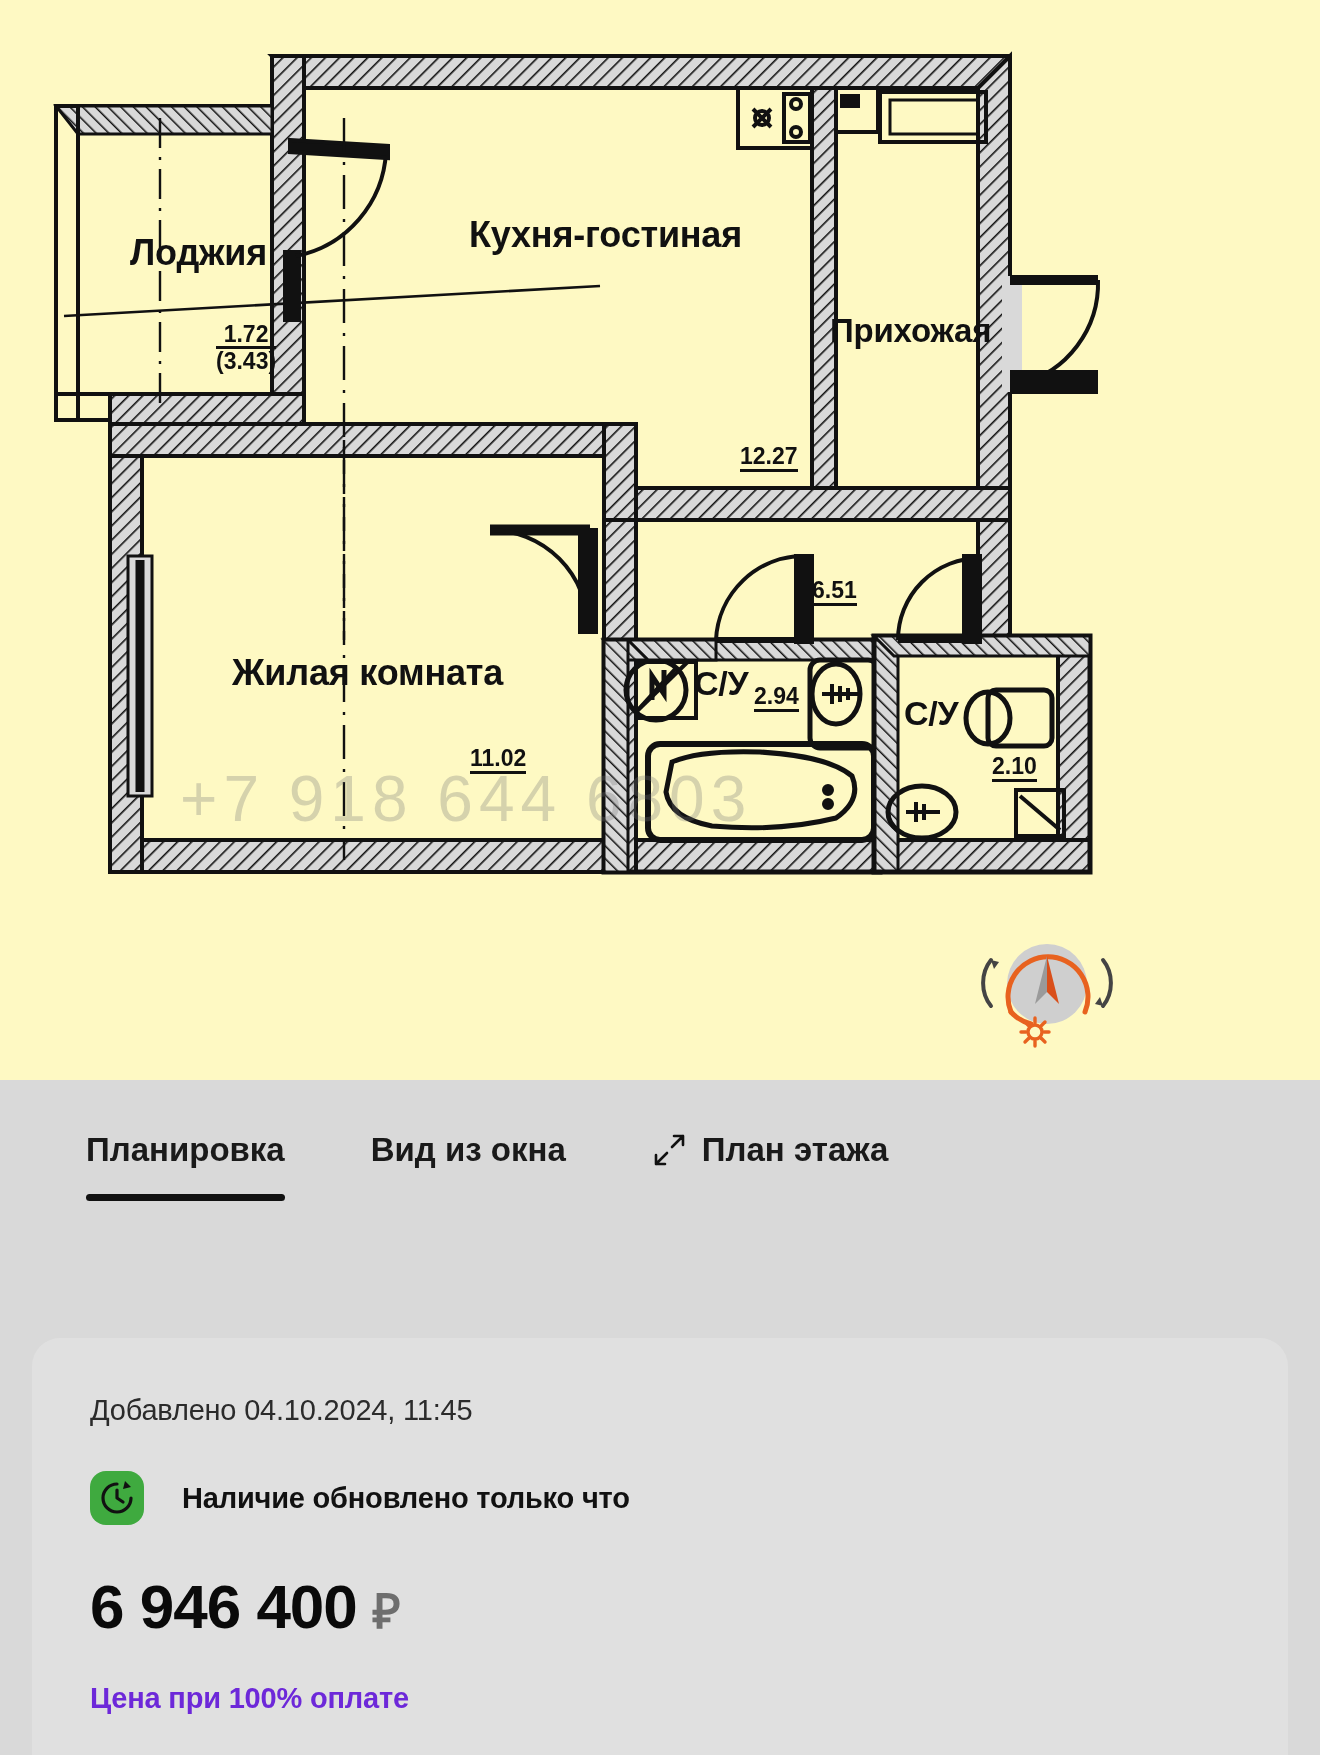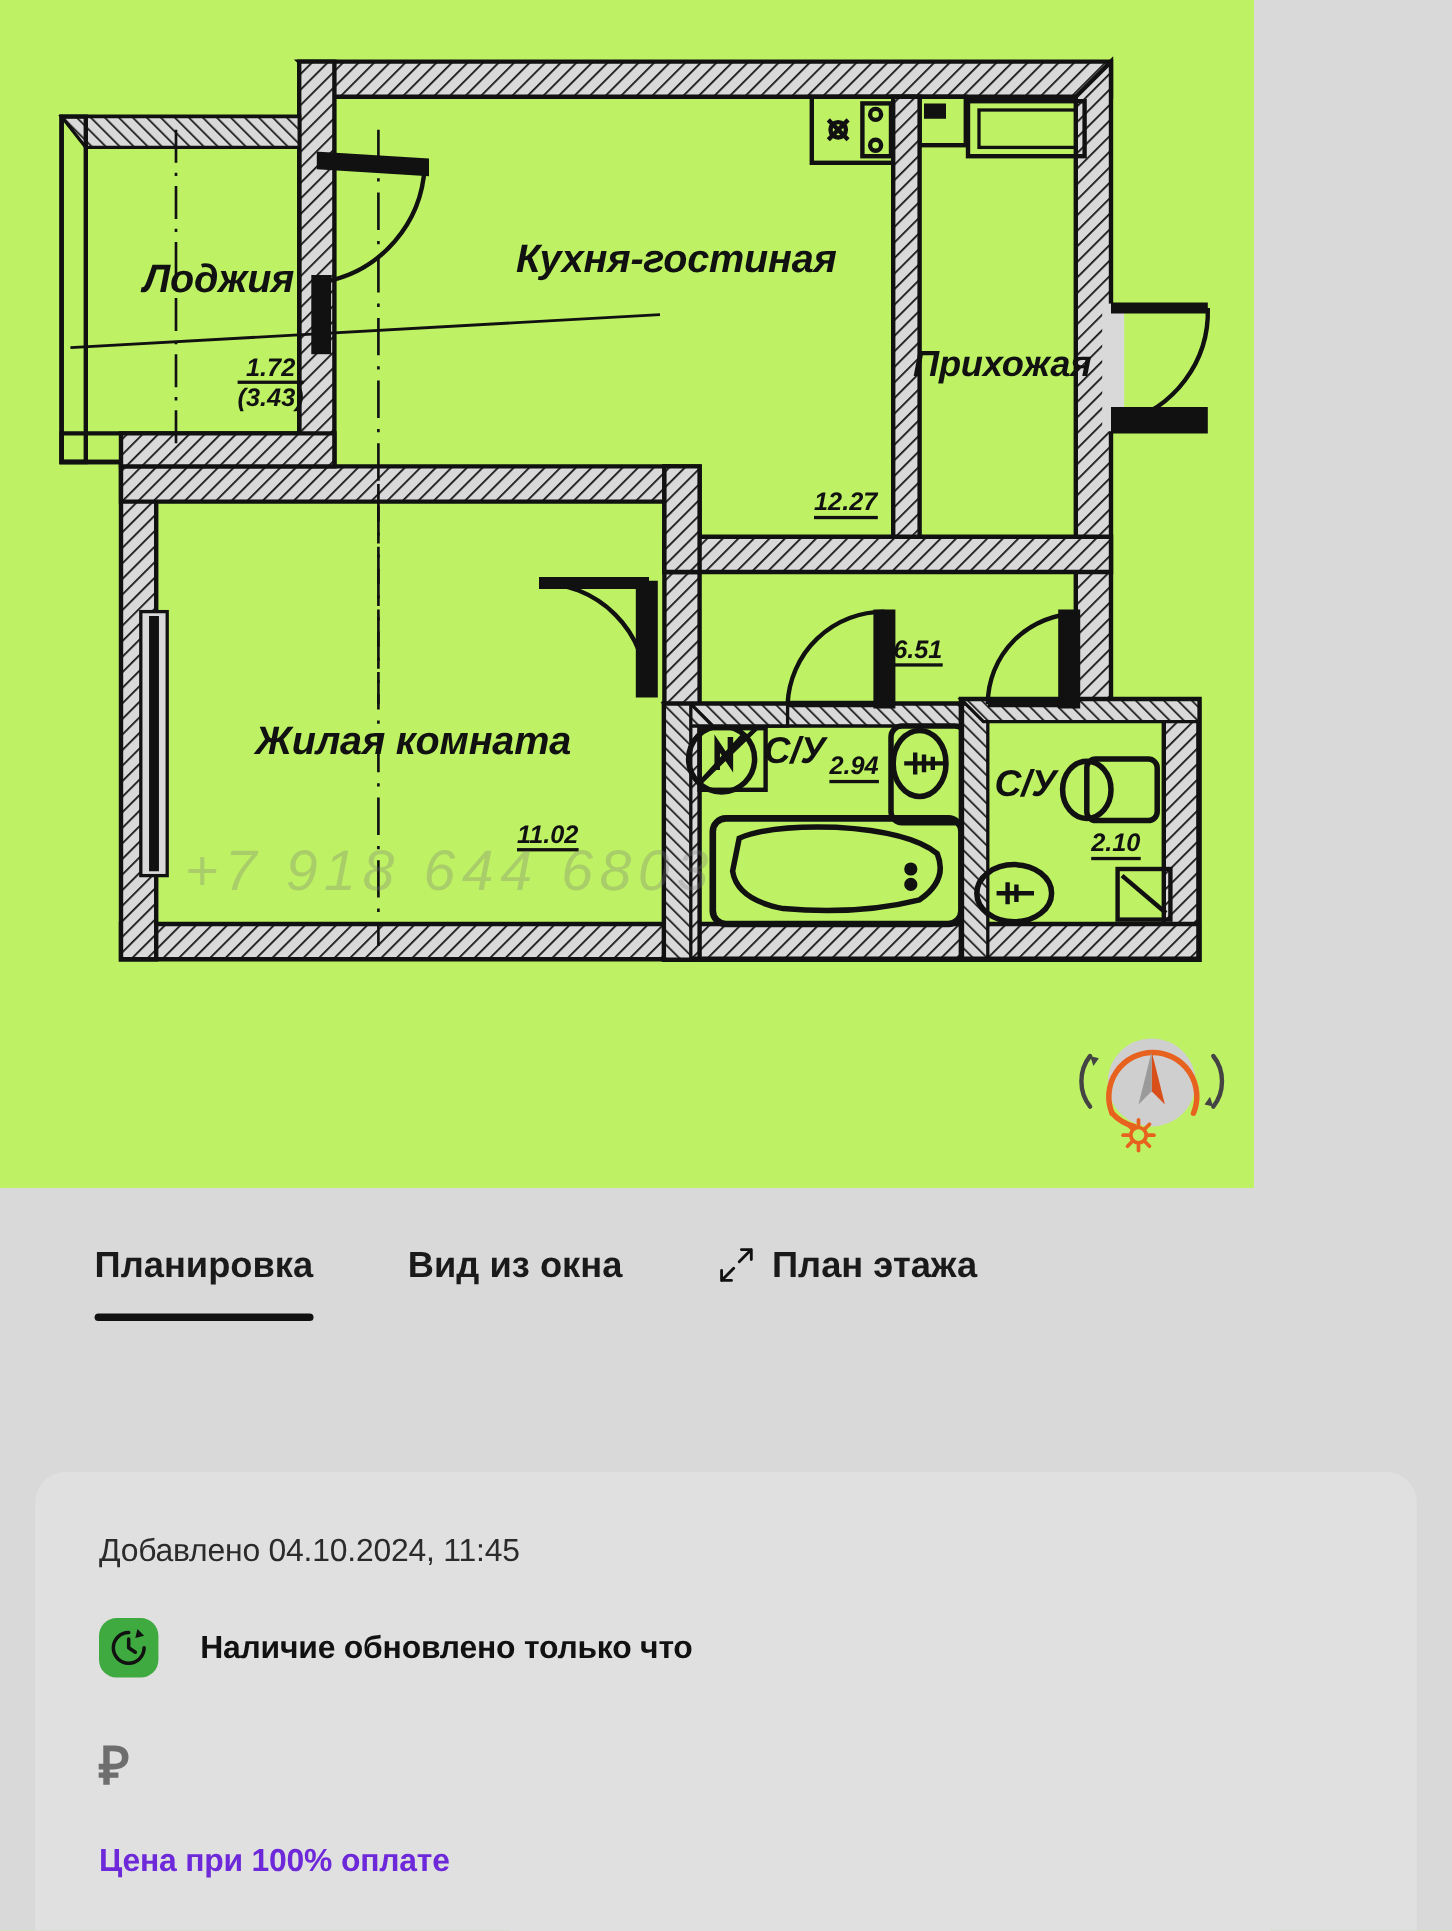--- a/index.html
+++ b/index.html
@@ -5,21 +5,21 @@
   * { box-sizing: border-box; margin: 0; padding: 0; }
   html, body {
     width: 1320px; height: 1755px;
     background: #d9d9d9;
     font-family: "Liberation Sans", sans-serif;
     overflow: hidden;
   }
   .page { position: relative; width: 1320px; height: 1755px; background: #d9d9d9; }
 
   
-  .plan-area { position: relative; width: 1140px; height: 1080px; background: #bef264; overflow: hidden; font-style: italic; }
+  .plan-area { position: relative; width: 1320px; height: 1080px; background: #fef9c3; overflow: hidden; }
   .plan-svg { position: absolute; left: 0; top: 0; }
 
   .room-label {
     position: absolute;
     font-family: "Liberation Sans", sans-serif;
     font-weight: 700;
     color: #111;
     white-space: nowrap;
     letter-spacing: -0.2px;
   }
@@ -33,23 +33,23 @@
     padding-bottom: 1px;
     white-space: nowrap;
     line-height: 1.05;
   }
   .area-label.two-line { border-bottom: none; text-align: center; }
   .area-label.two-line .top { border-bottom: 3px solid #111; display: block; }
 
   
   .watermark {
     position: absolute;
-    left: 168px; top: 762px;
+    left: 180px; top: 762px;
     font-family: "Liberation Sans", sans-serif;
-    font-size: 52px;
+    font-size: 64px;
     font-weight: 400;
     color: rgba(120,120,120,0.30);
     letter-spacing: 6px;
     white-space: nowrap;
     user-select: none;
   }
 
   
   .compass { position: absolute; left: 975px; top: 928px; width: 145px; height: 125px; }
 
@@ -304,19 +304,20 @@
         <svg width="38" height="38" viewBox="0 0 38 38">
           <path d="M19,5 A14,14 0 1 0 33,19" fill="none" stroke="#111" stroke-width="3.2" stroke-linecap="round"></path>
           <path d="M27,2 L33,8 L25,10 Z" fill="#111"></path>
           <path d="M19,11 L19,19 L25,23" fill="none" stroke="#111" stroke-width="3.2" stroke-linecap="round" stroke-linejoin="round"></path>
         </svg>
       </span>
       <span class="avail-text">Наличие обновлено только что</span>
     </div>
 
     <div class="price-row">
+      <span class="price">6 946 400</span>
       <span class="rub">₽</span>
     </div>
 
     <div class="price-note">Цена при 100% оплате</div>
   </div>
 
 </div>
 
 </body></html>

